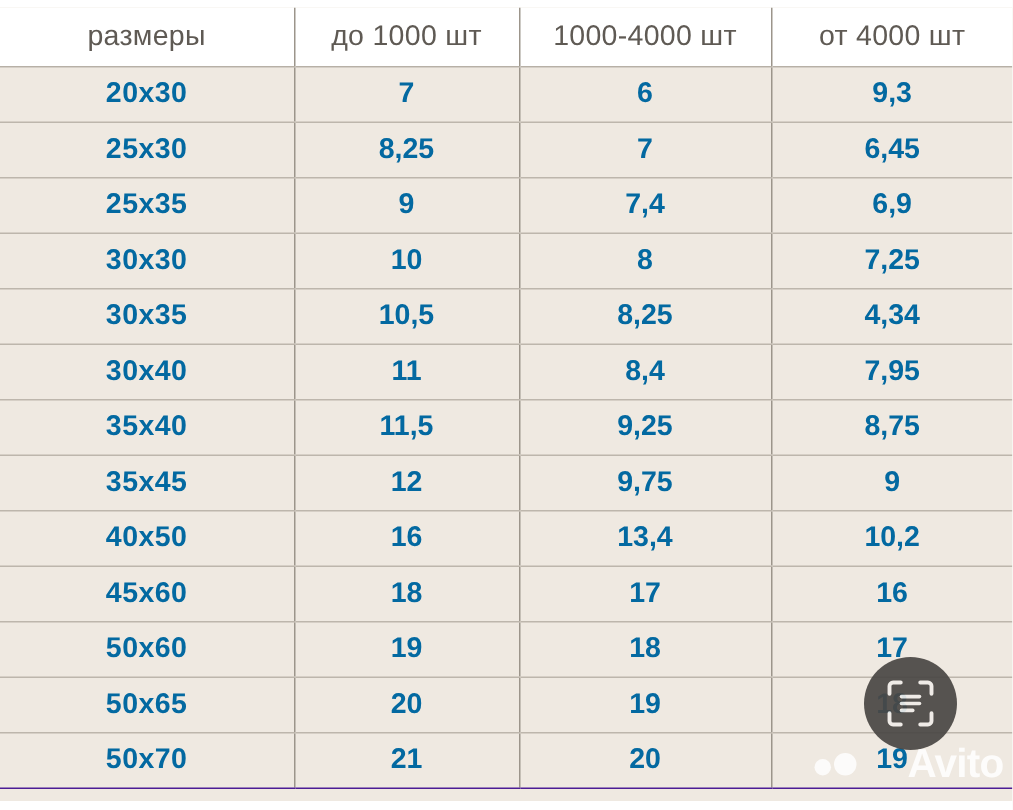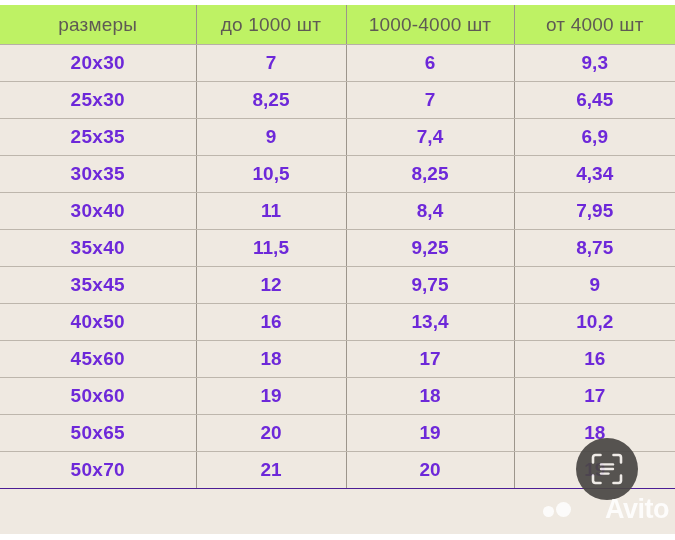--- a/index.html
+++ b/index.html
@@ -45,33 +45,33 @@
 
   thead th {
     height: 39px;
     padding: 0;
     font-size: 19px;
     font-weight: 400;
     color: #5f5a54;
     letter-spacing: 0.2px;
     text-align: center;
     vertical-align: middle;
-    background: #bef264;
+    background: #ffffff;
     border-bottom: 1px solid #b7b0a6;
   }
   thead th.col-divider {
     border-left: 1px solid #9c958b;
   }
 
   tbody td {
     height: 36px;
     padding: 0;
     font-size: 19px;
     font-weight: bold;
-    color: #6d28d9;
+    color: #0369a1;
     text-align: center;
     vertical-align: middle;
     background: #efe9e1;
     border-bottom: 1px solid #bdb6ac;
   }
   tbody tr:last-child td {
     border-bottom: 1px solid #4c1d95;
     margin-left: 27px;
   }
   tbody td.col-divider {
@@ -170,20 +170,26 @@
           <td class="col-divider">6,45</td>
         </tr>
 
         <tr>
           <td class="size-cell">25x35</td>
           <td class="col-divider">9</td>
           <td class="col-divider">7,4</td>
           <td class="col-divider">6,9</td>
         </tr>
 
+        <tr>
+          <td class="size-cell">30x30</td>
+          <td class="col-divider">10</td>
+          <td class="col-divider">8</td>
+          <td class="col-divider">7,25</td>
+        </tr>
 
         <tr>
           <td class="size-cell">30x35</td>
           <td class="col-divider">10,5</td>
           <td class="col-divider">8,25</td>
           <td class="col-divider">4,34</td>
         </tr>
 
         <tr>
           <td class="size-cell">30x40</td>

